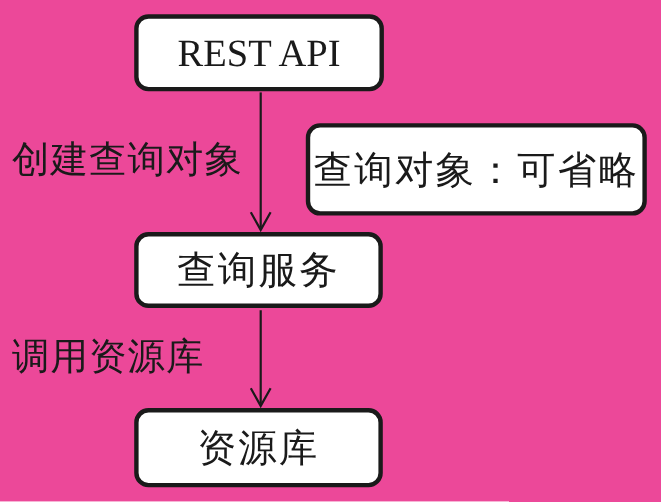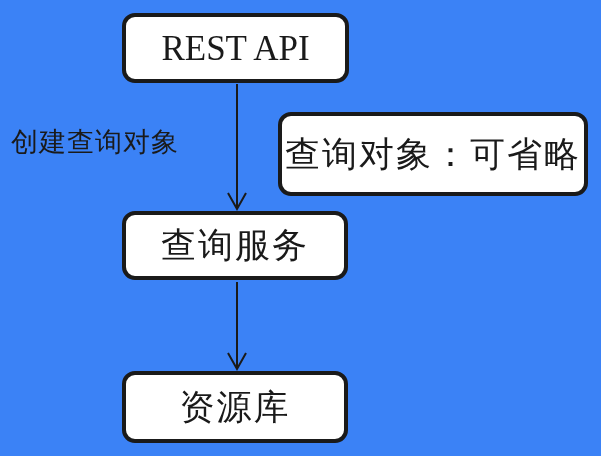--- a/index.html
+++ b/index.html
@@ -4,21 +4,21 @@
 <style>
   html, body {
     margin: 0;
     padding: 0;
     background: #ffffff;
   }
   #canvas {
     position: relative;
     width: 601px;
     height: 456px;
-    background: #3b82f6;
+    background: #ec4899;
     font-family: "Liberation Serif", "DejaVu Serif", serif;
     color: #1a1a1a;
     overflow: hidden;
   }
   .node {
     position: absolute;
     box-sizing: border-box;
     border: 4px solid #1a1a1a;
     border-radius: 13px;
     background: #ffffff;
@@ -29,21 +29,21 @@
     letter-spacing: 2px;
     white-space: nowrap;
     line-height: 1;
   }
   #node-rest-api    { left: 122px; top: 13px;  width: 227px; height: 70px; letter-spacing: 0; }
   #node-query-note  { left: 278px; top: 112px; width: 310px; height: 84px; }
   #node-query-svc   { left: 122px; top: 211px; width: 226px; height: 69px; }
   #node-repository  { left: 122px; top: 371px; width: 226px; height: 72px; }
   .edge-label {
     position: absolute;
-    font-size: 27px;
+    font-size: 34px;
     letter-spacing: 1px;
     white-space: nowrap;
     line-height: 1;
   }
   #edge-label-1 { left: 11px; top: 129px; }
   #edge-label-2 { left: 11px; top: 308px; }
   #arrow-layer {
     position: absolute;
     left: 0;
     top: 0;
@@ -81,14 +81,15 @@
   <div class="node" id="node-repository">
     <span>资源库</span>
   </div>
 
   <div class="node" id="node-query-svc">
     <span>查询服务</span>
   </div>
 
   <div class="edge-label" id="edge-label-1">创建查询对象</div>
 
+  <div class="edge-label" id="edge-label-2">调用资源库</div>
 
 </div>
 
 </body></html>

